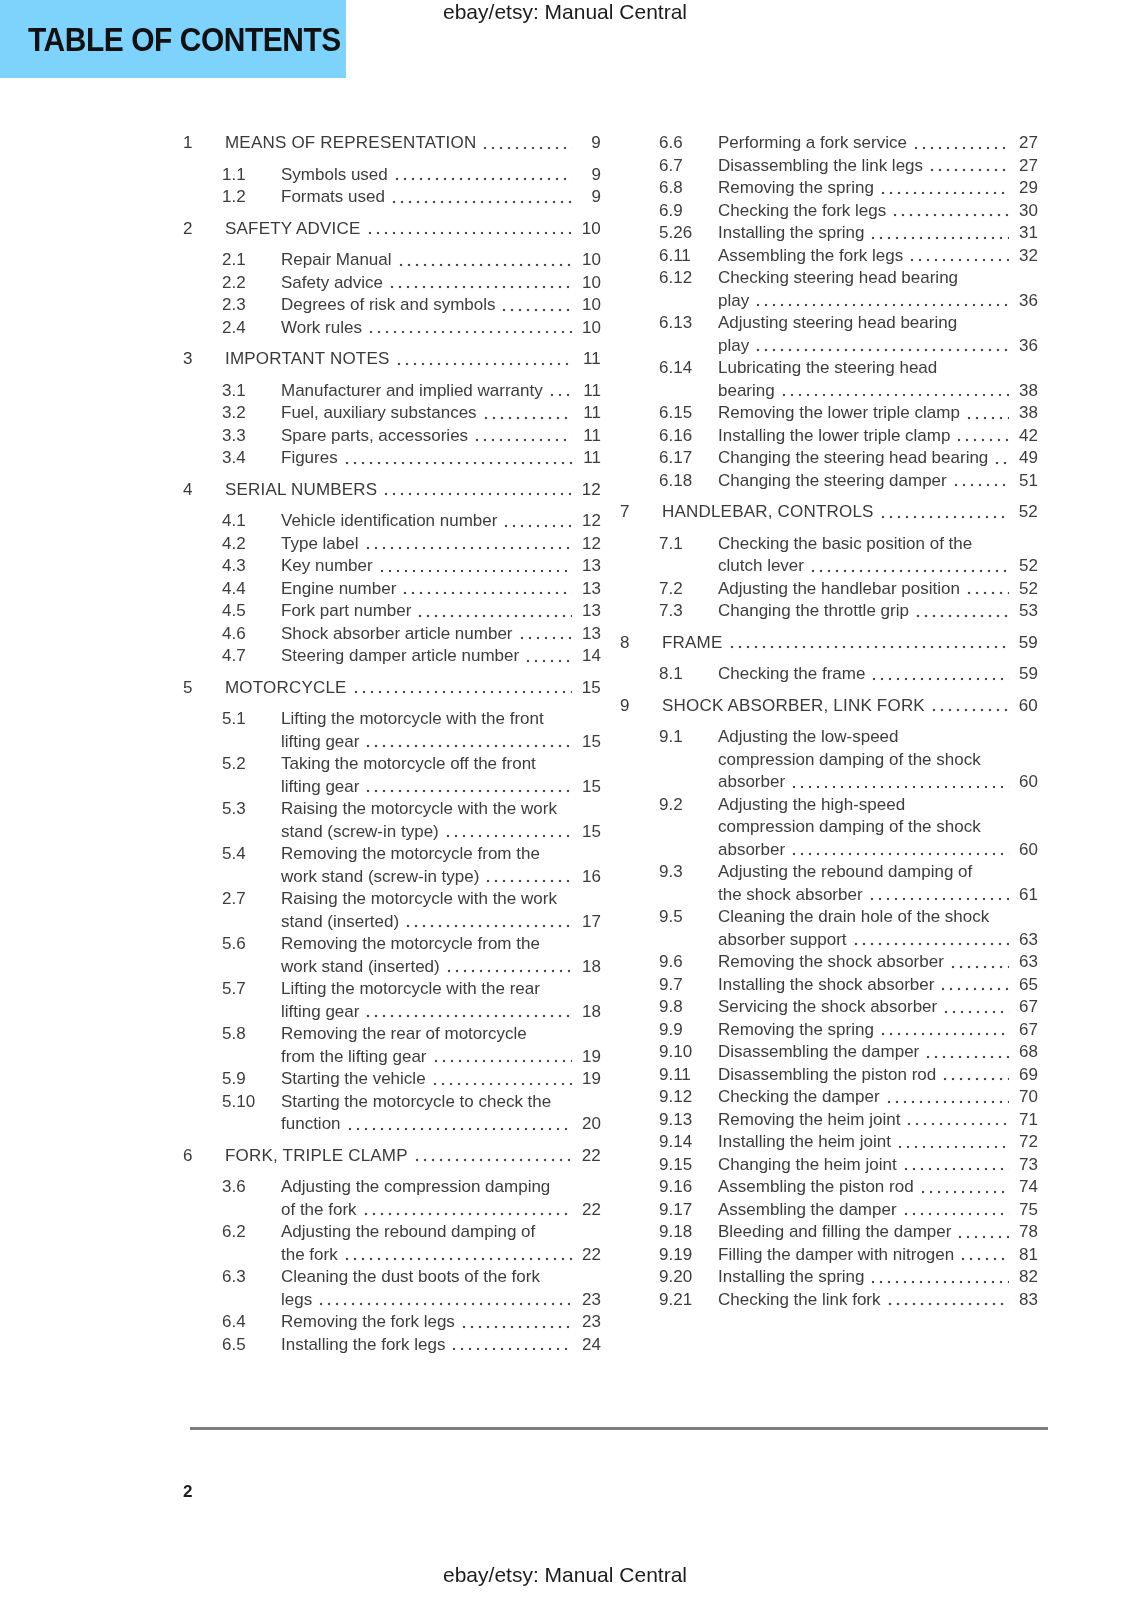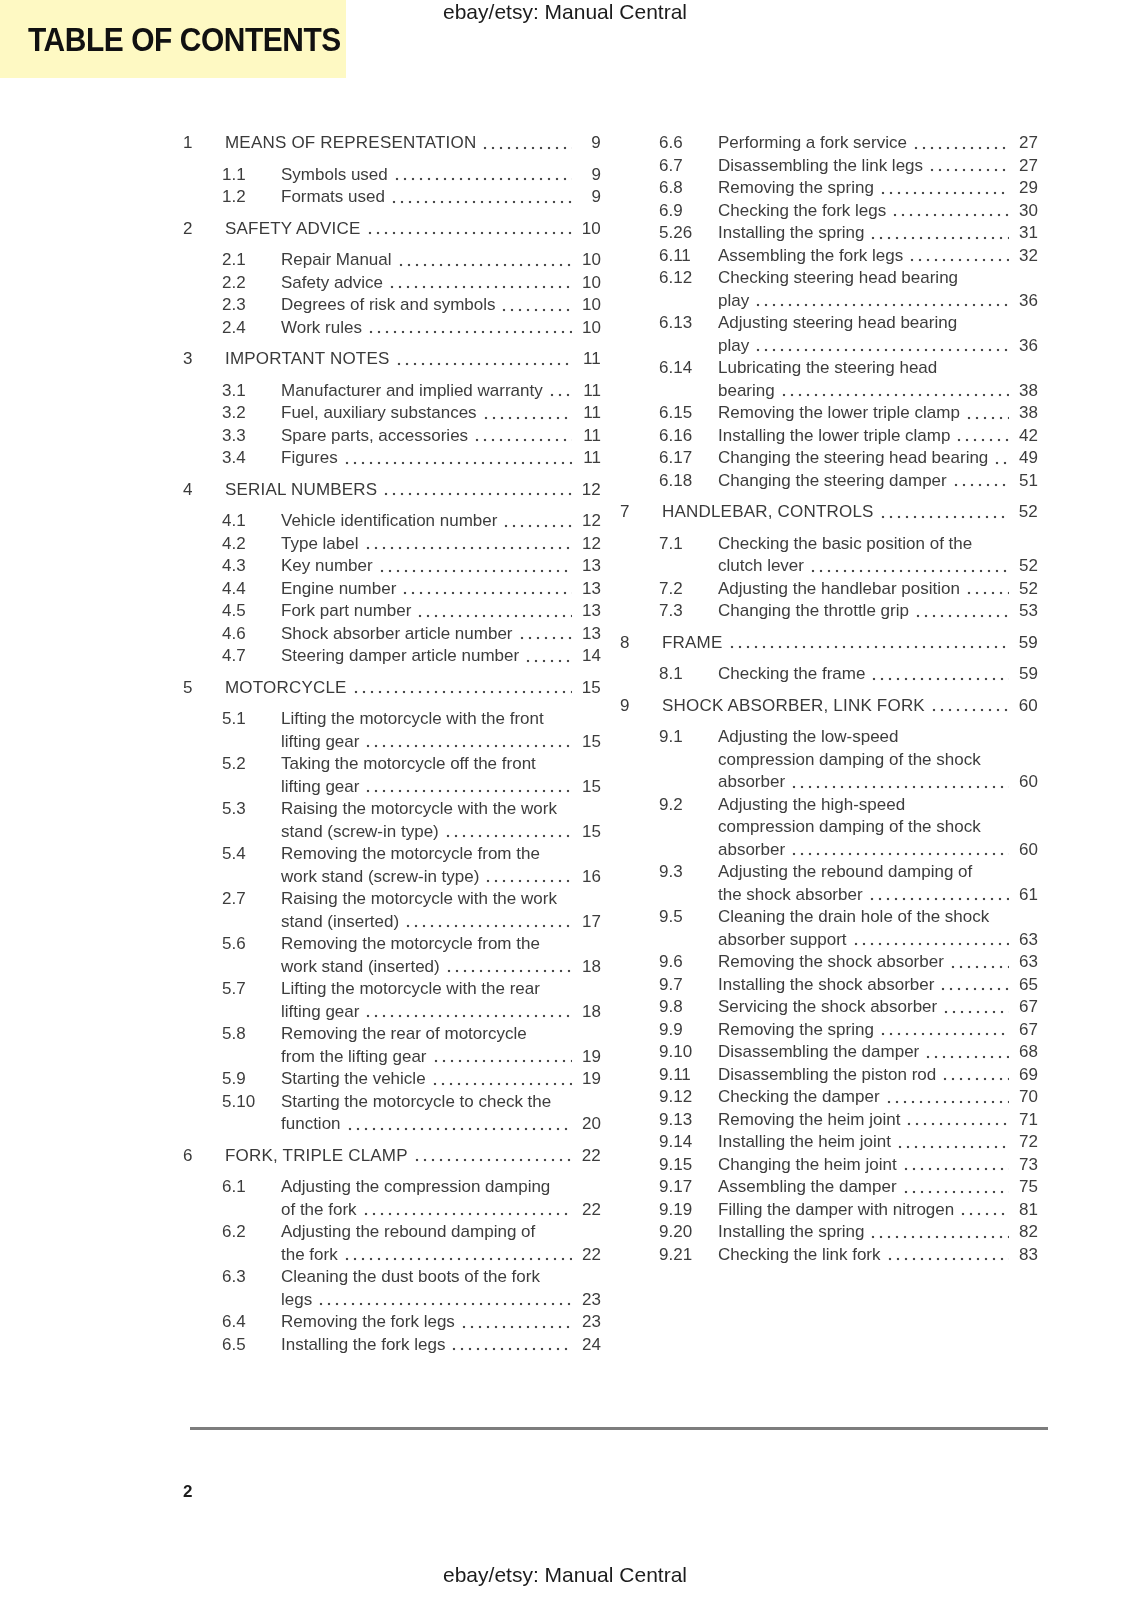--- a/index.html
+++ b/index.html
@@ -23,21 +23,21 @@
     text-align: center;
     font-size: 21px;
     color: #1c1c1c;
   }
   .banner {
     position: absolute;
     top: 0;
     left: 0;
     width: 346px;
     height: 78px;
-    background: #fef9c3;
+    background: #7dd3fc;
     display: flex;
     align-items: center;
   }
   .banner-text {
     margin-left: 28px;
     font-size: 34px;
     font-weight: bold;
     color: #111111;
     letter-spacing: -0.5px;
     transform: scaleX(0.88);
@@ -454,21 +454,21 @@
         <span class="num">6</span>
         <div class="entry-body">
           <div class="lastline">
             <span class="ltext">FORK, TRIPLE CLAMP</span>
             <span class="leader"></span>
             <span class="page">22</span>
           </div>
         </div>
       </div>
       <div class="row sub">
-        <span class="num">6.1</span>
+        <span class="num">3.6</span>
         <div class="entry-body">
           <div class="line">Adjusting the compression damping</div>
           <div class="lastline">
             <span class="ltext">of the fork</span>
             <span class="leader"></span>
             <span class="page">22</span>
           </div>
         </div>
       </div>
       <div class="row sub">
@@ -859,26 +859,46 @@
         <span class="num">9.15</span>
         <div class="entry-body">
           <div class="lastline">
             <span class="ltext">Changing the heim joint</span>
             <span class="leader"></span>
             <span class="page">73</span>
           </div>
         </div>
       </div>
       <div class="row sub">
+        <span class="num">9.16</span>
+        <div class="entry-body">
+          <div class="lastline">
+            <span class="ltext">Assembling the piston rod</span>
+            <span class="leader"></span>
+            <span class="page">74</span>
+          </div>
+        </div>
+      </div>
+      <div class="row sub">
         <span class="num">9.17</span>
         <div class="entry-body">
           <div class="lastline">
             <span class="ltext">Assembling the damper</span>
             <span class="leader"></span>
             <span class="page">75</span>
+          </div>
+        </div>
+      </div>
+      <div class="row sub">
+        <span class="num">9.18</span>
+        <div class="entry-body">
+          <div class="lastline">
+            <span class="ltext">Bleeding and filling the damper</span>
+            <span class="leader"></span>
+            <span class="page">78</span>
           </div>
         </div>
       </div>
       <div class="row sub">
         <span class="num">9.19</span>
         <div class="entry-body">
           <div class="lastline">
             <span class="ltext">Filling the damper with nitrogen</span>
             <span class="leader"></span>
             <span class="page">81</span>

